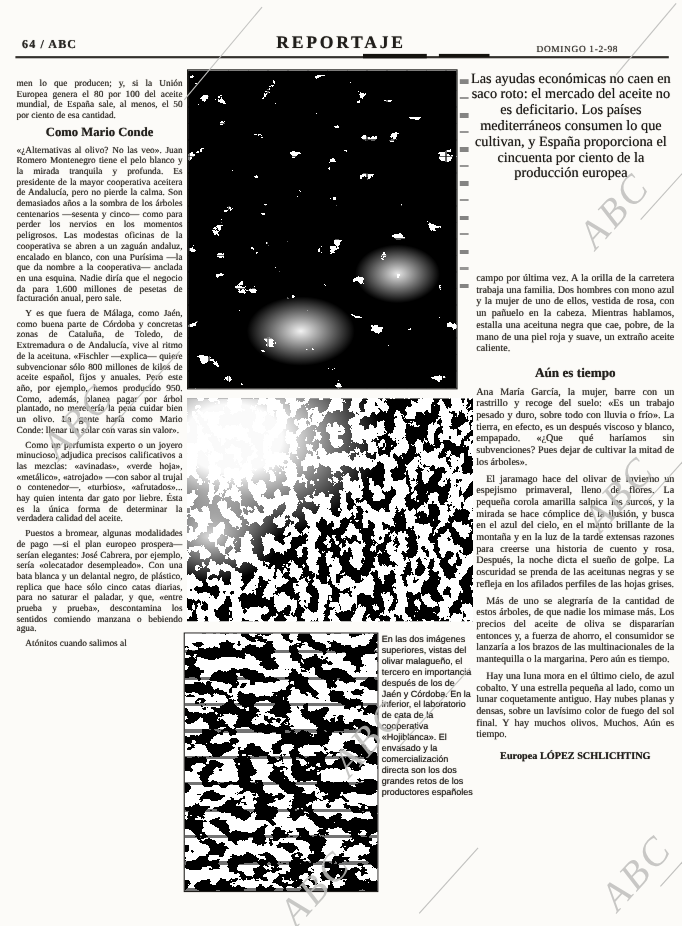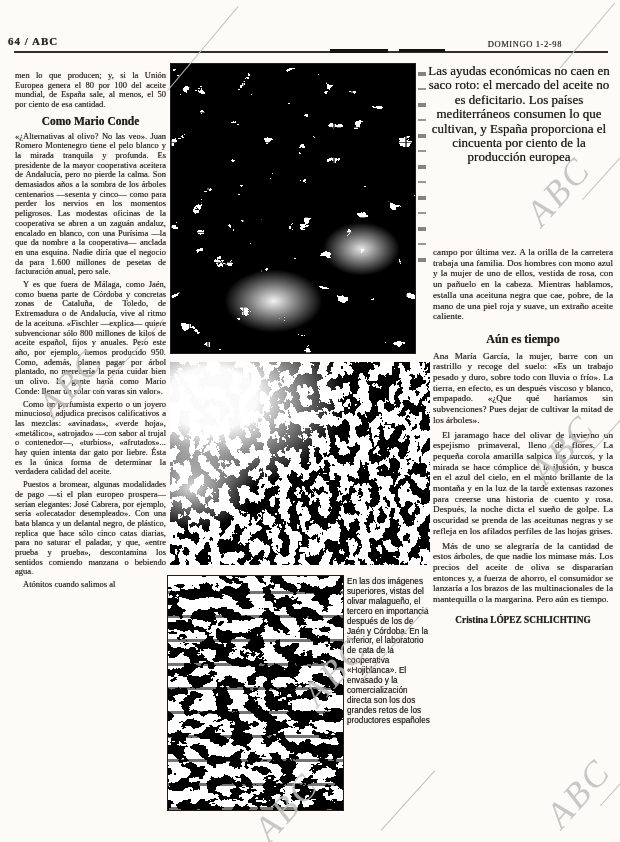--- a/index.html
+++ b/index.html
@@ -3,21 +3,21 @@
 <meta charset="utf-8">
 <style>
   * { margin:0; padding:0; box-sizing:border-box; }
   html,body { background:#ddd; }
   .page {
     position:relative; width:620px; height:842px; margin:0 auto;
     background:#fcfbf8; overflow:hidden;
     font-family:"Liberation Serif", serif; color:#35312c;
   }
   
-  .hdr-pagelabel { position:absolute; left:8px; top:35px; font-weight:bold; font-size:11px; letter-spacing:1px; color:#2b2926; }
+  .hdr-pagelabel { position:absolute; left:20px; top:35px; font-weight:bold; font-size:11px; letter-spacing:1px; color:#2b2926; }
   .hdr-title { position:absolute; left:0; right:0; top:31px; text-align:center; font-weight:bold; font-size:16px; letter-spacing:2.5px; color:#201e1b; }
   .hdr-date { position:absolute; right:58px; top:39px; font-size:8.5px; letter-spacing:0.6px; color:#3a3733;font-family:Liberation Serif, serif; }
   .hdr-rule { position:absolute; left:14px; top:51px; width:594px; height:1.6px; background:#34312d; }
   .hdr-rule-seg1 { position:absolute; left:330px; top:49px; width:58px; height:3.5px; background:#15130f; }
   .hdr-rule-seg2 { position:absolute; left:399px; top:49px; width:46px; height:3px; background:#15130f; }
 
   
   .scan-text { text-shadow:0 0 0.7px rgba(45,40,33,0.8); filter:blur(0.2px); }
   .col-left {
     position:absolute; left:15px; top:71px; width:151px; height:754px; overflow:hidden;
@@ -119,20 +119,21 @@
         <feComponentTransfer>
           <feFuncR type="discrete" tableValues="0 0 1 1"></feFuncR>
           <feFuncG type="discrete" tableValues="0 0 1 1"></feFuncG>
           <feFuncB type="discrete" tableValues="0 0 1 1"></feFuncB>
         </feComponentTransfer>
       </filter>
     </defs>
   </svg>
 
   <div class="hdr-pagelabel scan-text">64 / ABC</div>
+  <div class="hdr-title scan-text">REPORTAJE</div>
   <div class="hdr-date scan-text">DOMINGO 1-2-98</div>
   <div class="hdr-rule"></div>
   <div class="hdr-rule-seg1"></div>
   <div class="hdr-rule-seg2"></div>
 
   <div class="col-left scan-text">
     <p class="no-indent">men lo que producen; y, si la Unión Europea genera el 80 por 100 del aceite mundial, de España sale, al menos, el 50 por ciento de esa cantidad.</p>
     <h3 class="subhead">Como Mario Conde</h3>
     <p class="no-indent">«¿Alternativas al olivo? No las veo». Juan Romero Montenegro tiene el pelo blanco y la mirada tranquila y profunda. Es presidente de la mayor cooperativa aceitera de Andalucía, pero no pierde la calma. Son demasiados años a la sombra de los árboles centenarios —sesenta y cinco— como para perder los nervios en los momentos peligrosos. Las modestas oficinas de la cooperativa se abren a un zaguán andaluz, encalado en blanco, con una Purísima —la que da nombre a la cooperativa— anclada en una esquina. Nadie diría que el negocio da para 1.600 millones de pesetas de facturación anual, pero sale.</p>
     <p>Y es que fuera de Málaga, como Jaén, como buena parte de Córdoba y concretas zonas de Cataluña, de Toledo, de Extremadura o de Andalucía, vive al ritmo de la aceituna. «Fischler —explica— quiere subvencionar sólo 800 millones de kilos de aceite español, fijos y anuales. Pero este año, por ejemplo, hemos producido 950. Como, además, planea pagar por árbol plantado, no merecería la pena cuidar bien un olivo. La gente haría como Mario Conde: llenar un solar con varas sin valor».</p>
@@ -142,21 +143,22 @@
   </div>
 
   <div class="pull-quote scan-text">Las ayudas económicas no caen en saco roto: el mercado del aceite no es deficitario. Los países mediterráneos consumen lo que cultivan, y España proporciona el cincuenta por ciento de la producción europea</div>
 
   <div class="col-right scan-text">
     <p class="no-indent">campo por última vez. A la orilla de la carretera trabaja una familia. Dos hombres con mono azul y la mujer de uno de ellos, vestida de rosa, con un pañuelo en la cabeza. Mientras hablamos, estalla una aceituna negra que cae, pobre, de la mano de una piel roja y suave, un extraño aceite caliente.</p>
     <h3 class="subhead">Aún es tiempo</h3>
     <p class="no-indent">Ana María García, la mujer, barre con un rastrillo y recoge del suelo: «Es un trabajo pesado y duro, sobre todo con lluvia o frío». La tierra, en efecto, es un después viscoso y blanco, empapado. «¿Que qué haríamos sin subvenciones? Pues dejar de cultivar la mitad de los árboles».</p>
     <p>El jaramago hace del olivar de invierno un espejismo primaveral, lleno de flores. La pequeña corola amarilla salpica los surcos, y la mirada se hace cómplice de la ilusión, y busca en el azul del cielo, en el manto brillante de la montaña y en la luz de la tarde extensas razones para creerse una historia de cuento y rosa. Después, la noche dicta el sueño de golpe. La oscuridad se prenda de las aceitunas negras y se refleja en los afilados perfiles de las hojas grises.</p>
     <p>Más de uno se alegraría de la cantidad de estos árboles, de que nadie los mimase más. Los precios del aceite de oliva se dispararían entonces y, a fuerza de ahorro, el consumidor se lanzaría a los brazos de las multinacionales de la mantequilla o la margarina. Pero aún es tiempo.</p>
-    <div class="byline">Cristina LÓPEZ SCHLICHTING</div>
+    <p>Hay una luna mora en el último cielo, de azul cobalto. Y una estrella pequeña al lado, como un lunar coquetamente antiguo. Hay nubes planas y densas, sobre un lavísimo color de fuego del sol final. Y hay muchos olivos. Muchos. Aún es tiempo.</p>
+    <div class="byline">Europea LÓPEZ SCHLICHTING</div>
   </div>
 
   <div class="photo photo-top" title="Vista del olivar malagueño (imagen superior)">
     <svg width="246" height="291">
         <rect width="246" height="291" filter="url(#nz1)"></rect>
       </svg>
     <div class="ov ov-grid"></div>
     <div class="ov ov-top-light"></div>
   </div>
 

